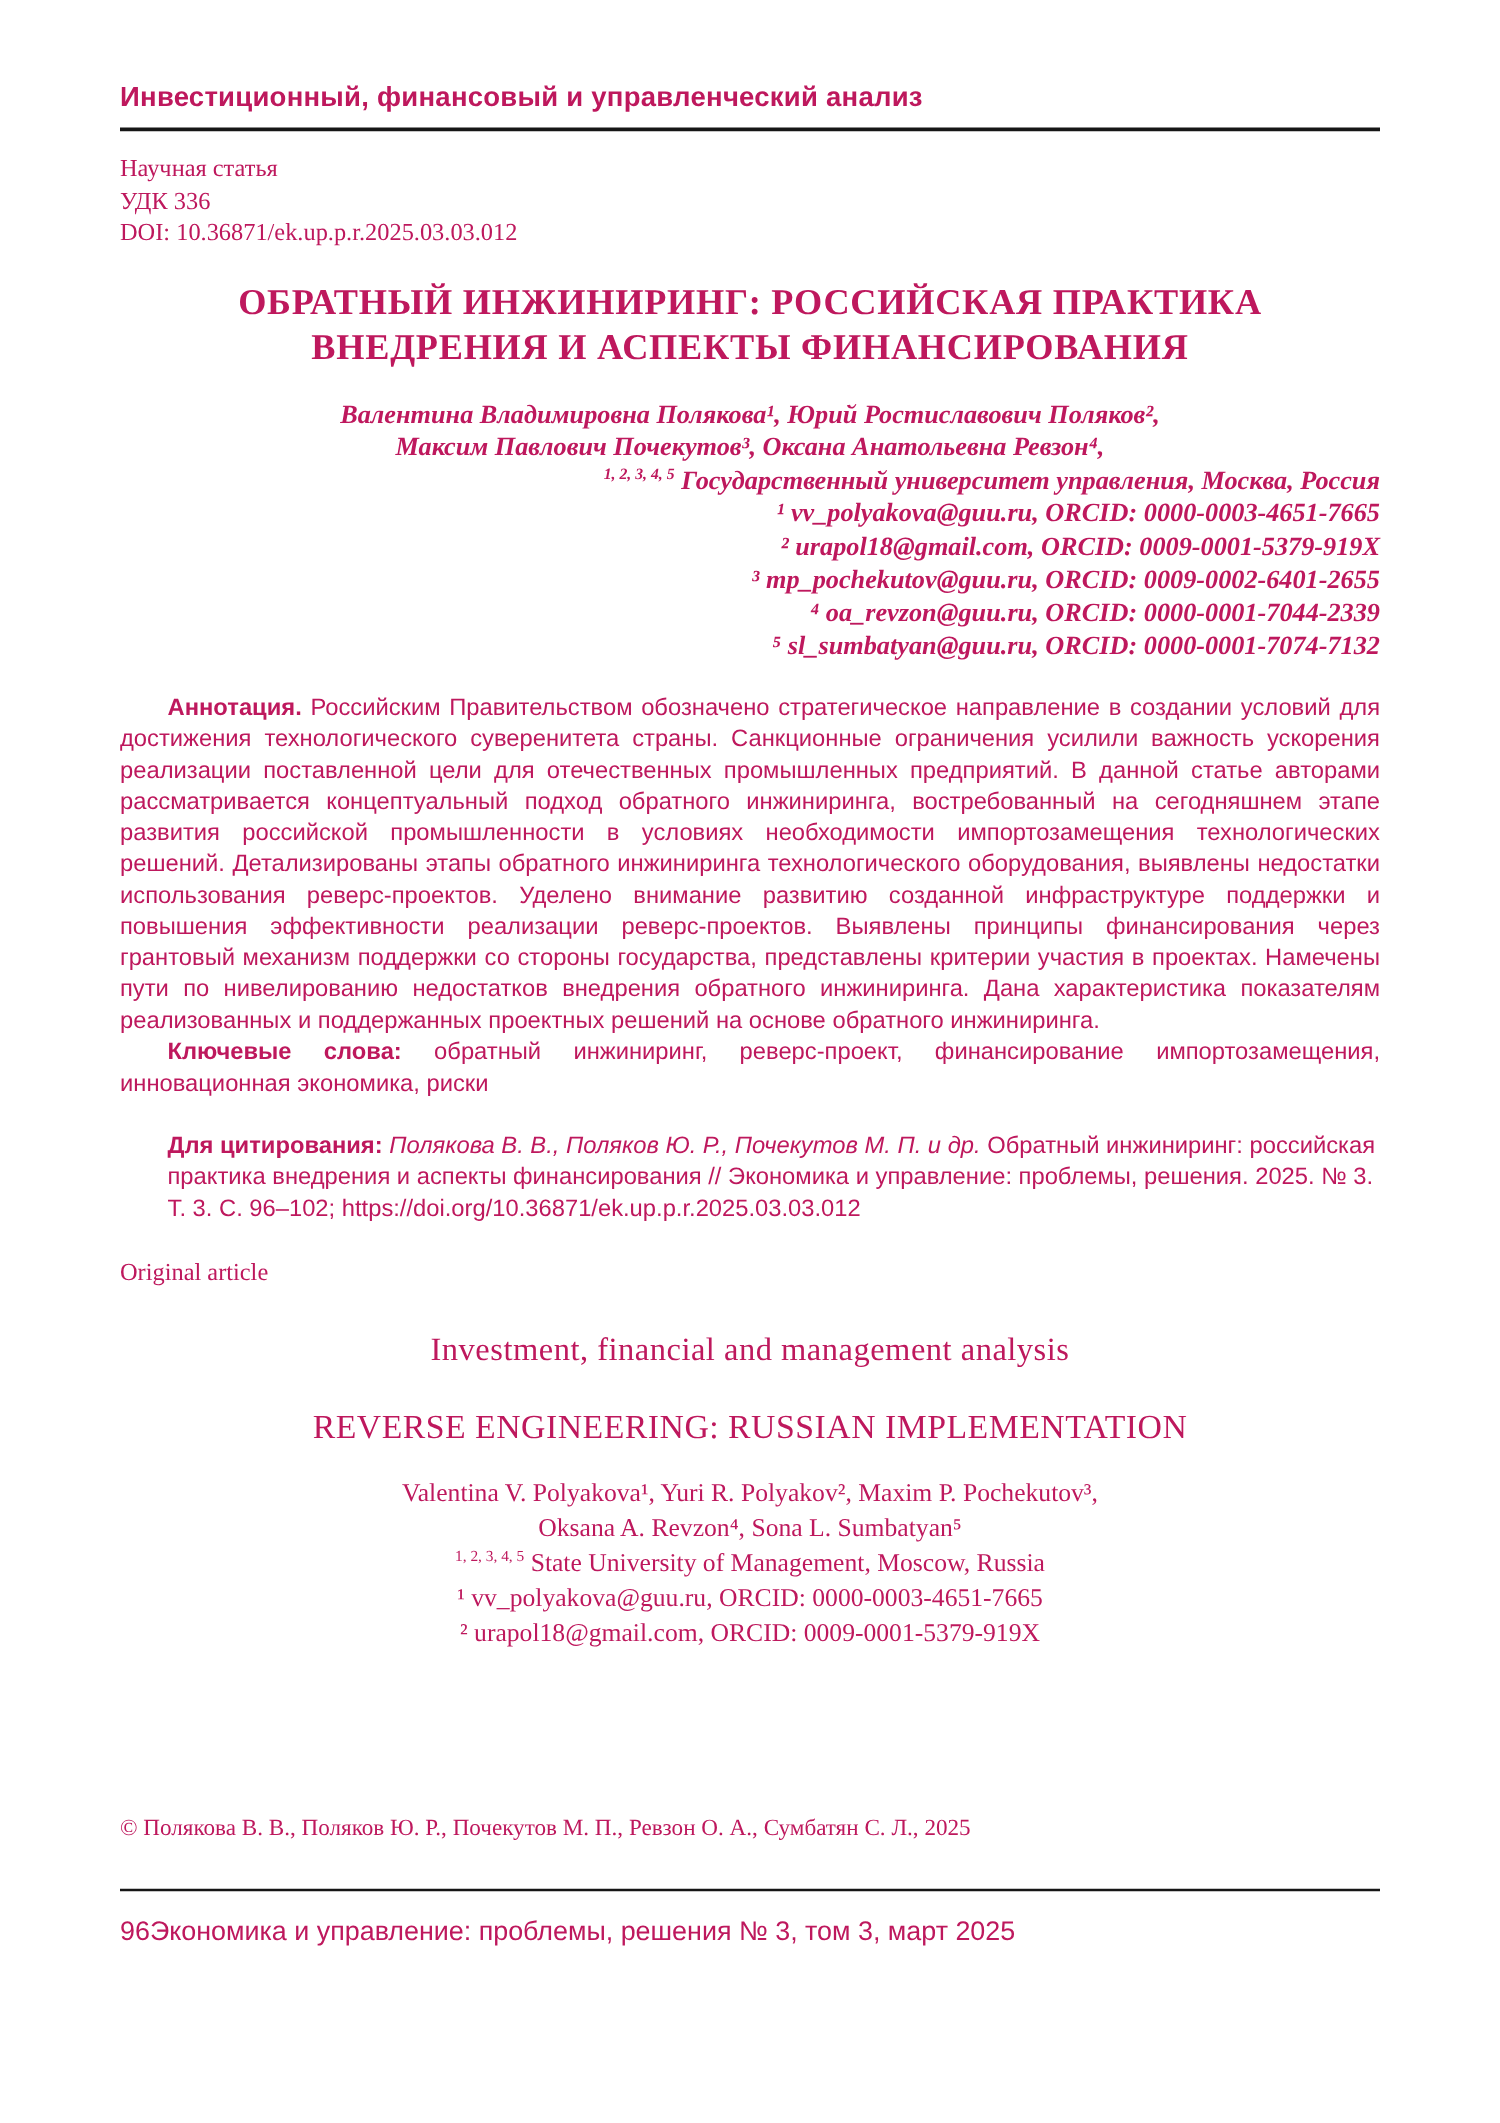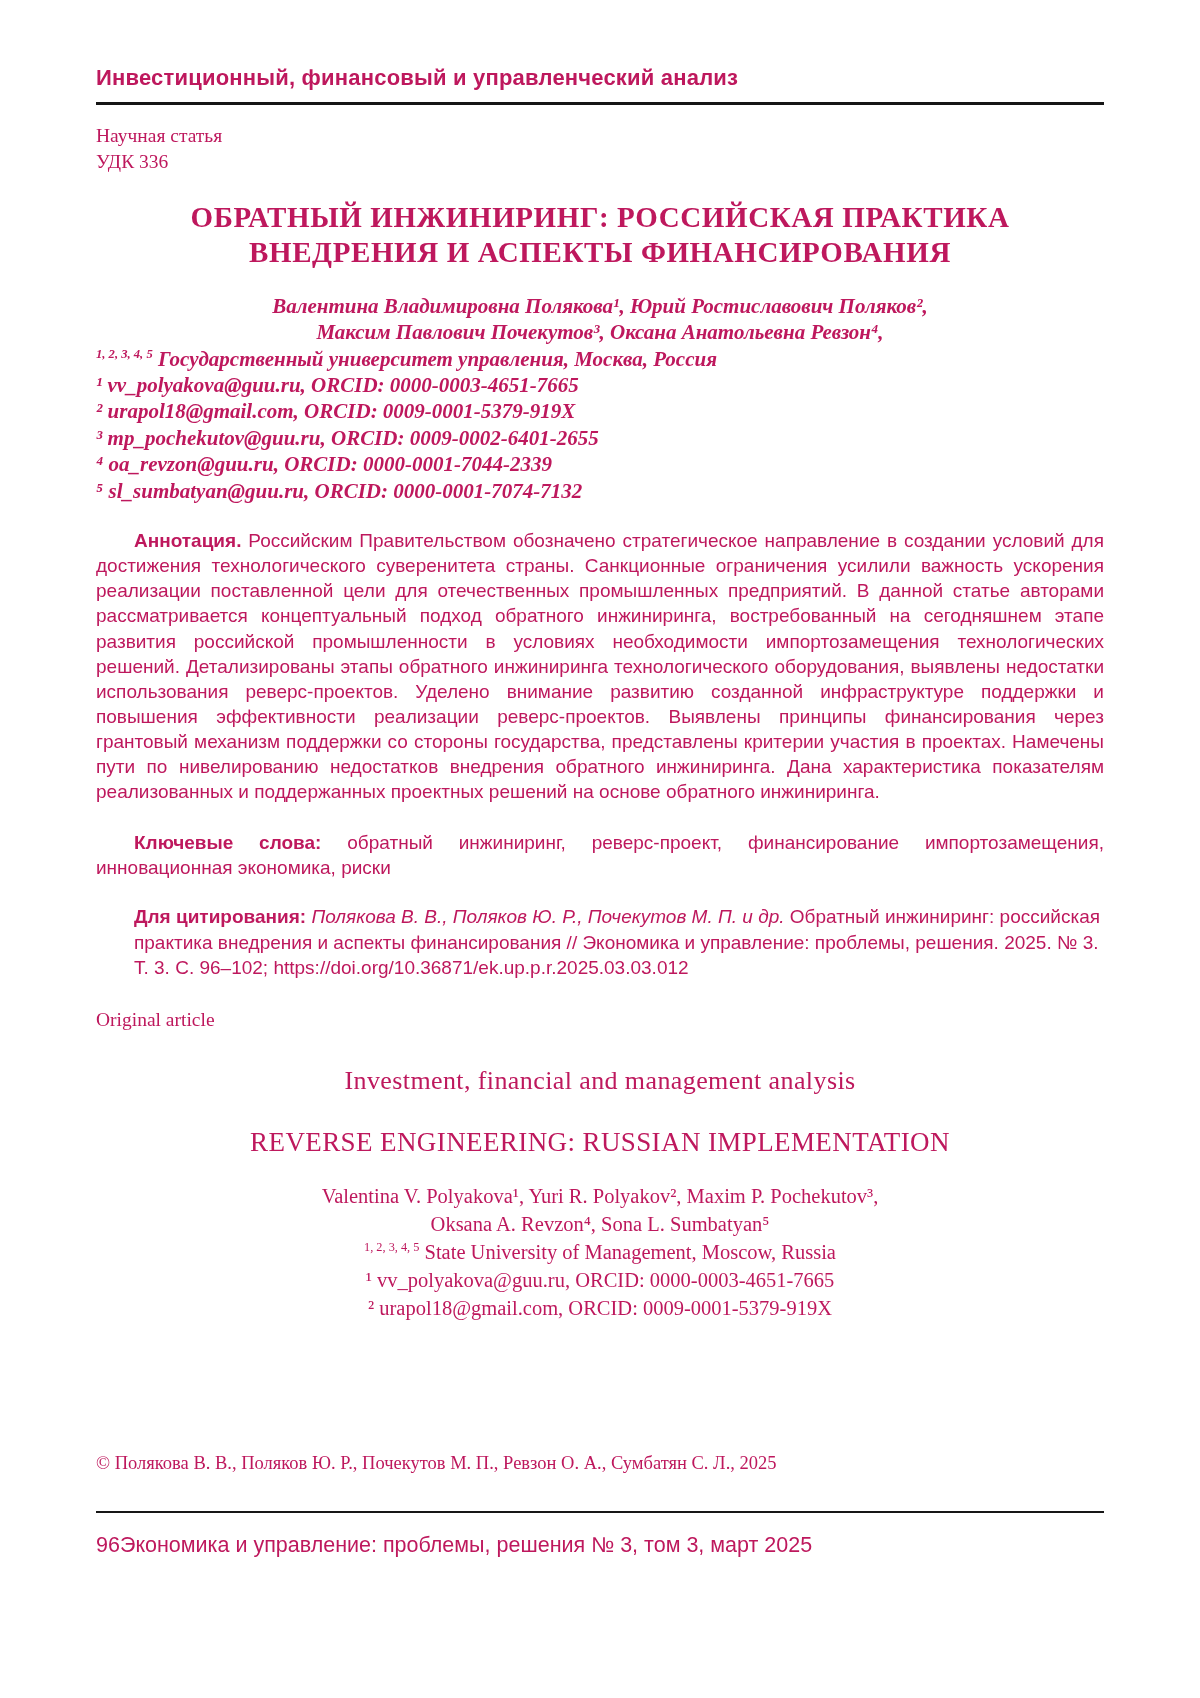--- a/index.html
+++ b/index.html
@@ -33,34 +33,34 @@
     margin-top:26px; text-align:center;
     font-weight:bold; font-size:29px; line-height:1.22;
     letter-spacing:0.6px;
   }
   .authors-ru {
     margin-top:22px; text-align:center;
     font-weight:bold; font-style:italic;
     font-size:21px; line-height:1.26;
   }
   .affil-ru {
-    text-align:left;
+    text-align:right;
     font-weight:bold; font-style:italic;
     font-size:21px; line-height:1.26;
   }
   sup { font-size:0.6em; vertical-align:super; line-height:0; }
 
   .abstract {
     margin-top:24px;
     font-size:19px; line-height:1.32;
     text-align:justify; text-indent:38px;
   }
   .keywords {
     font-size:19px; line-height:1.32;
-    text-align:justify; text-indent:38px;margin-top:26px;
+    text-align:justify; text-indent:38px;
   }
   .citation {
     margin-top:24px; margin-left:38px;
     font-size:19px; line-height:1.34;
     text-align:left;
   }
   .citation i { font-style:italic; }
 
   .original-article { margin-top:28px; font-size:19.5px; }
 
@@ -82,20 +82,21 @@
 <body>
 
 <div class="page">
 
   <div class="running-head">Инвестиционный, финансовый и управленческий анализ</div>
   <hr class="head-rule">
 
   <div class="meta serif">
     <div>Научная статья</div>
     <div>УДК 336</div>
+    <div>DOI: 10.36871/ek.up.p.r.2025.03.03.012</div>
   </div>
 
   <h1 class="title-ru serif">
     <div>ОБРАТНЫЙ ИНЖИНИРИНГ: РОССИЙСКАЯ ПРАКТИКА</div>
     <div>ВНЕДРЕНИЯ И АСПЕКТЫ ФИНАНСИРОВАНИЯ</div>
   </h1>
 
   <div class="authors-ru serif">
     <div>Валентина Владимировна Полякова¹, Юрий Ростиславович Поляков²,</div>
     <div>Максим Павлович Почекутов³, Оксана Анатольевна Ревзон⁴,</div>

